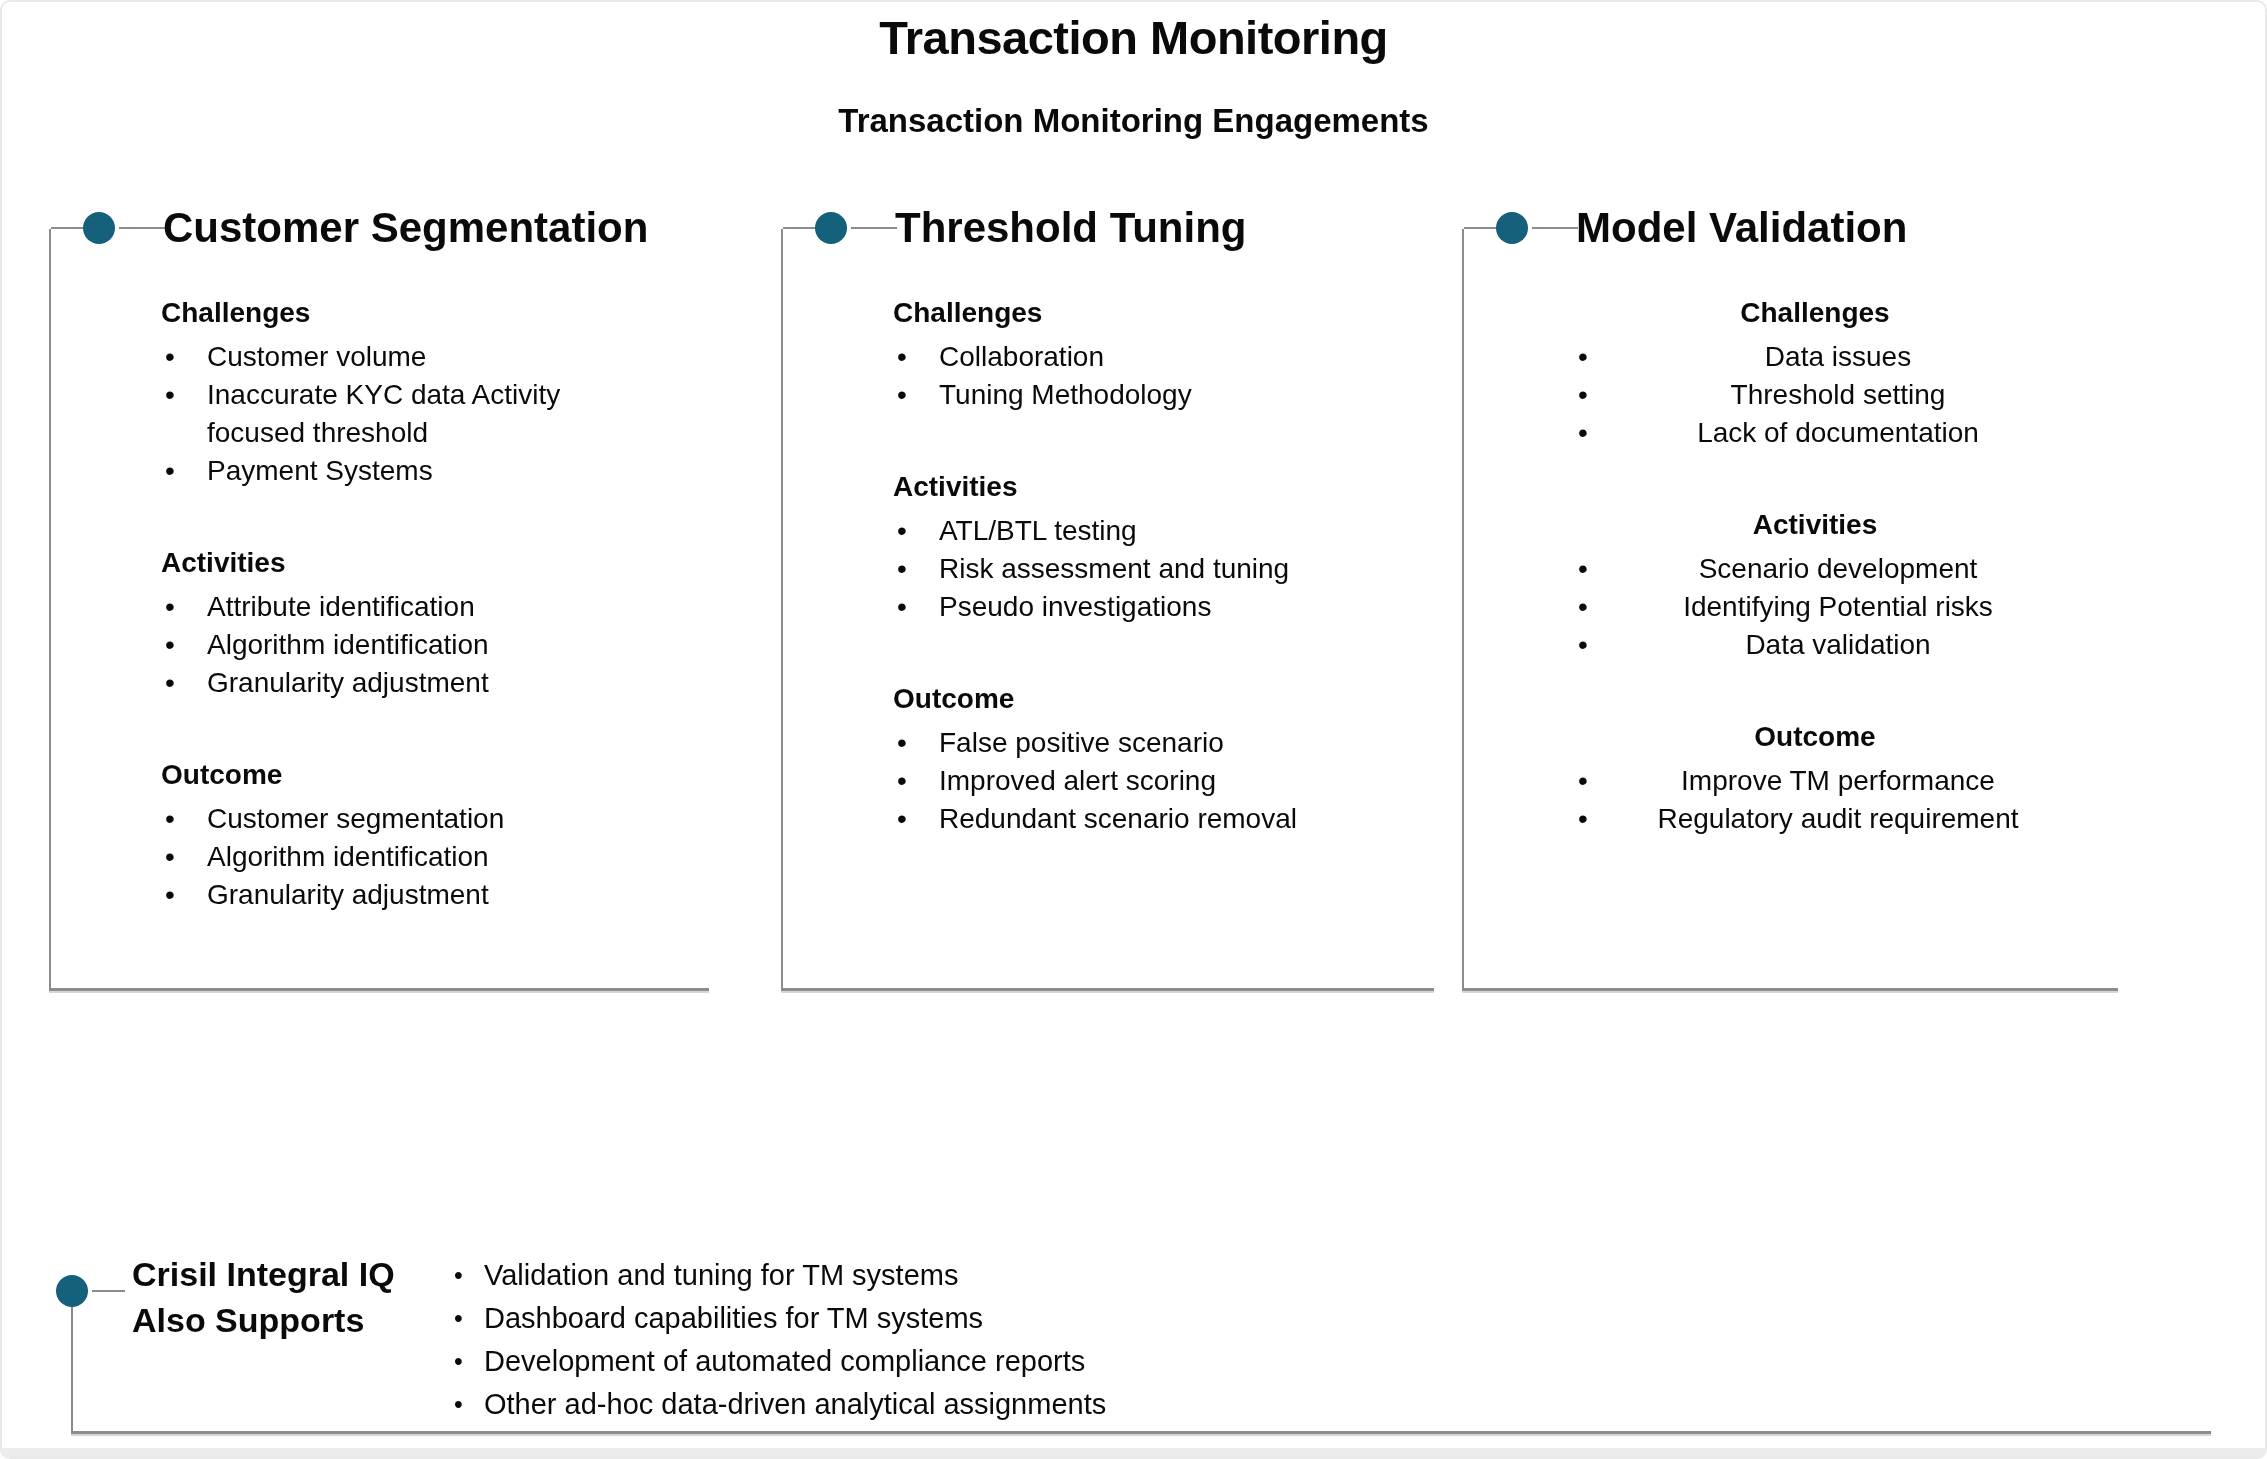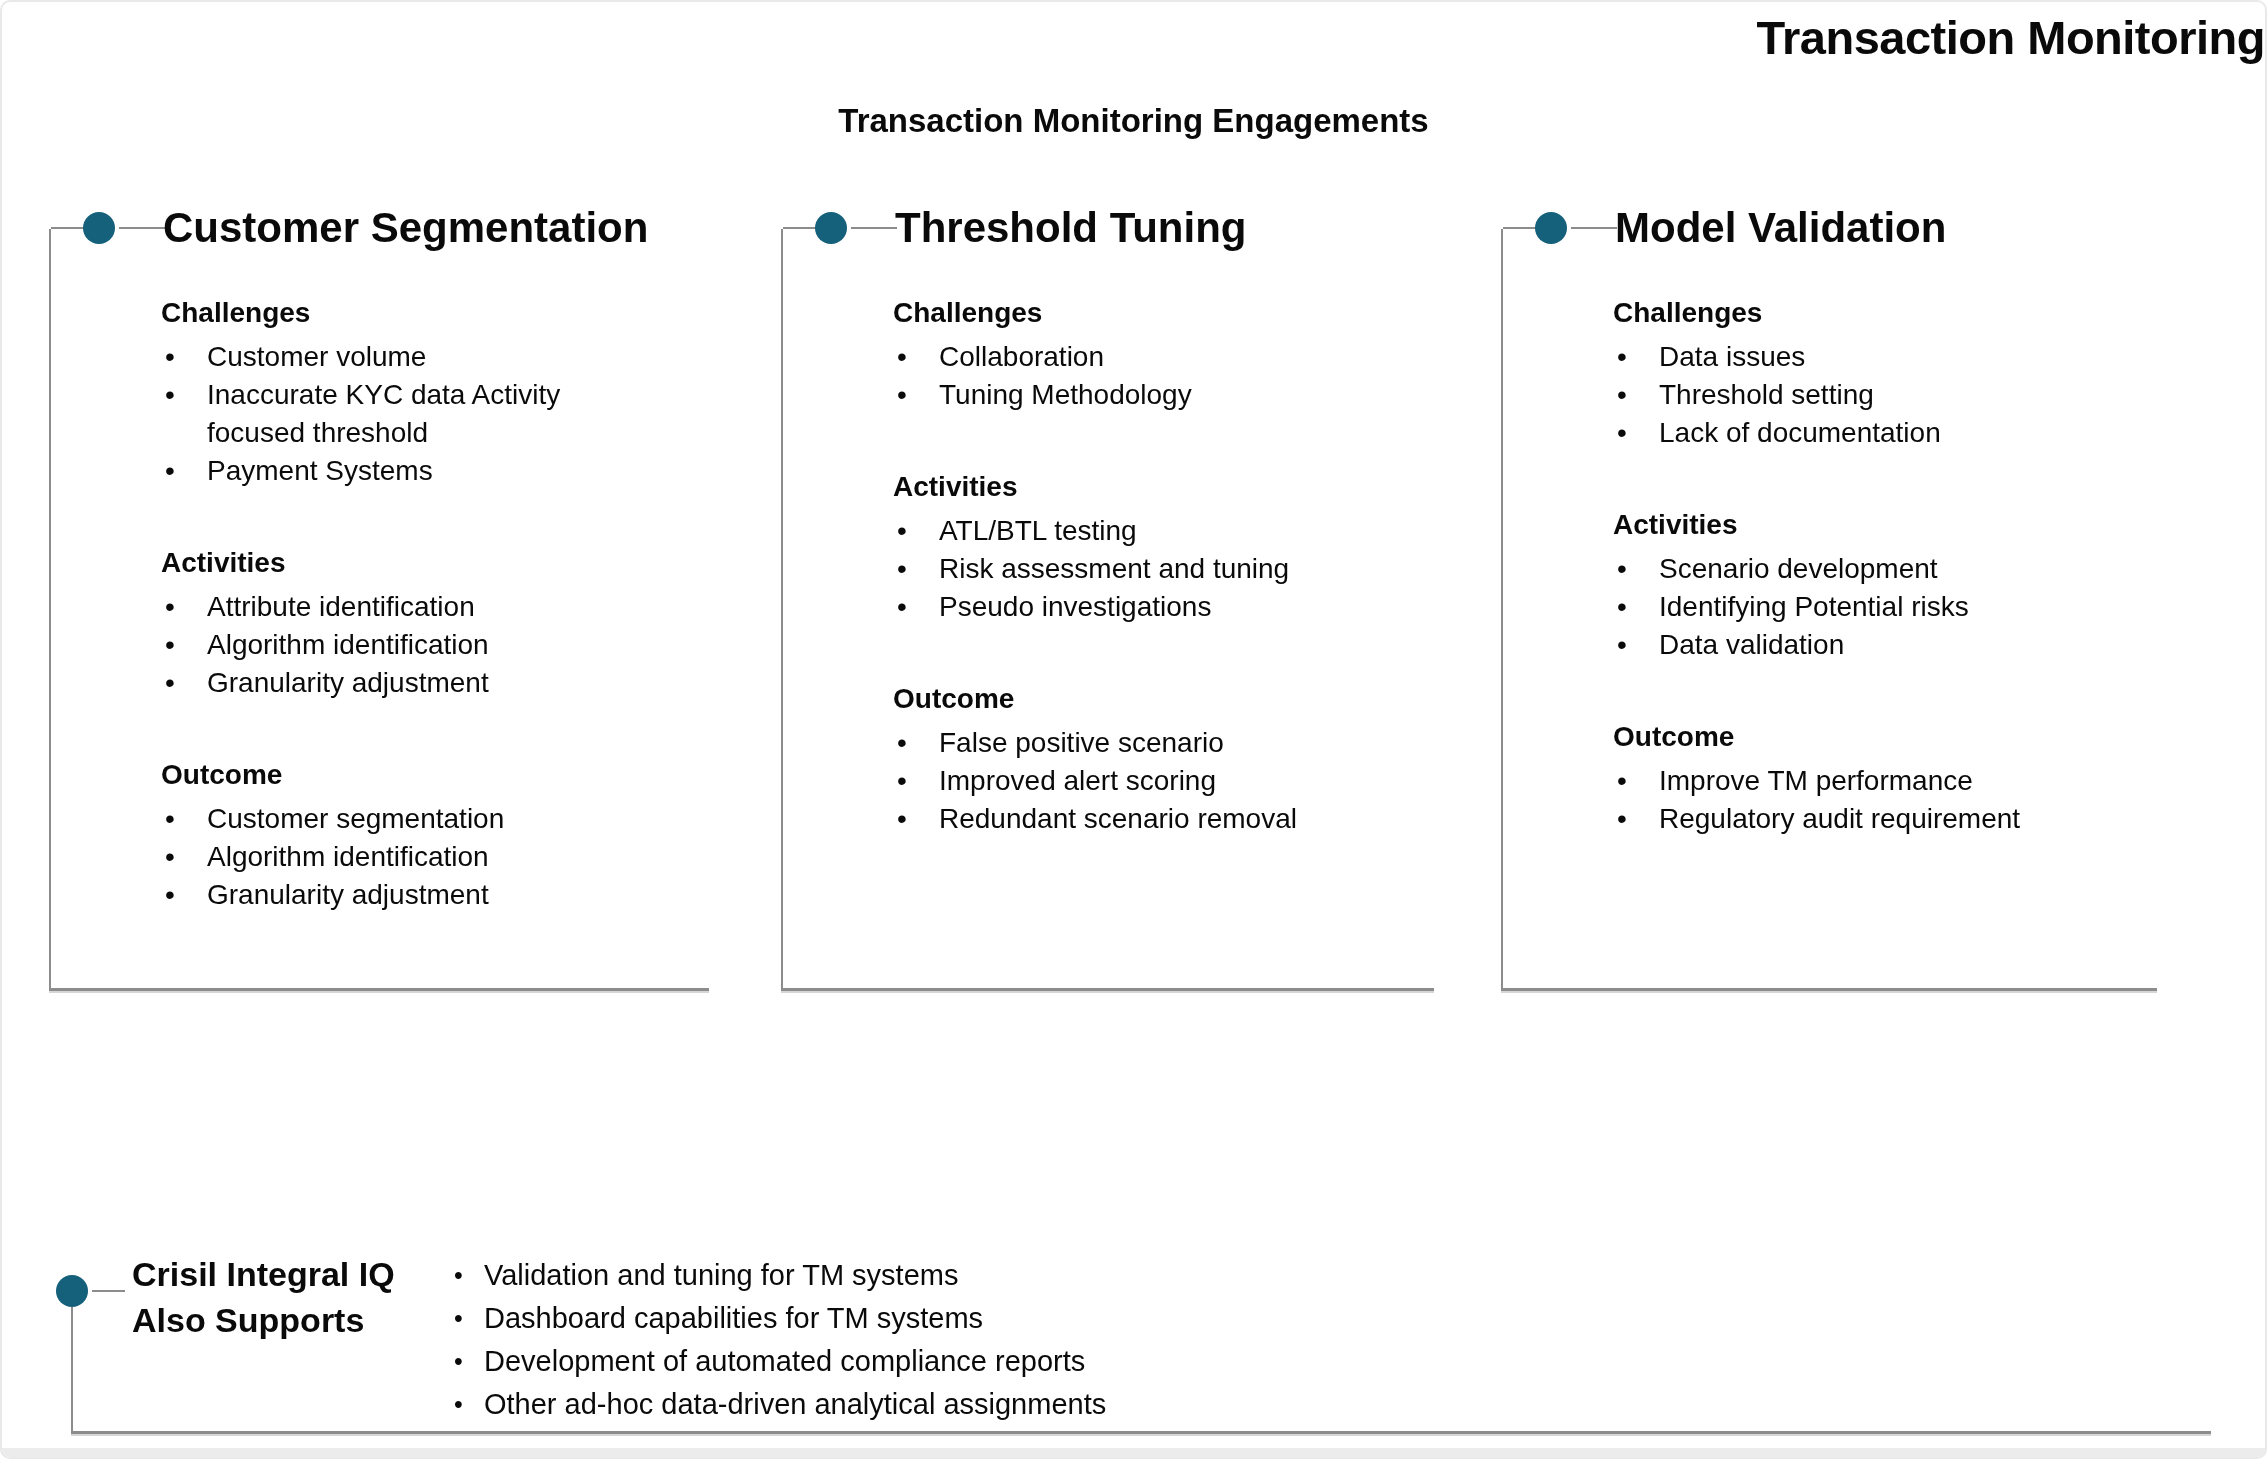--- a/index.html
+++ b/index.html
@@ -8,31 +8,31 @@
     position:relative;
     width:2267px;height:1459px;
     box-sizing:border-box;
     background:#ffffff;
     border:2px solid #e9e9e9;
     border-radius:10px;
     overflow:hidden;
   }
   .page-title{
     position:absolute;top:8px;left:0;width:100%;
-    text-align:right;font-size:47px;font-weight:bold;letter-spacing:-0.5px;
+    text-align:center;font-size:47px;font-weight:bold;letter-spacing:-0.5px;
   }
   .page-subtitle{
     position:absolute;top:100px;left:0;width:100%;
     text-align:center;font-size:33px;font-weight:bold;
   }
   
   .column{position:absolute;top:227px;height:762px;}
   .column:nth-of-type(1){left:47px;width:660px;}
   .column:nth-of-type(2){left:779px;width:653px;}
-  .column:nth-of-type(3){left:1499px;width:656px;}
+  .column:nth-of-type(3){left:1460px;width:656px;text-align:center;}
   .frame{
     position:absolute;inset:0;
     border-left:2px solid var(--line,#8c8c8c);
     border-bottom:3px solid var(--line,#8c8c8c);
     box-shadow:0 2px 0 #d6d6d6;
   }
   .seg{position:absolute;height:2px;background:var(--line,#8c8c8c);top:-2px;}
   .seg1{left:0;width:33px;}
   .seg2{left:68px;width:46px;}
   .dot{

